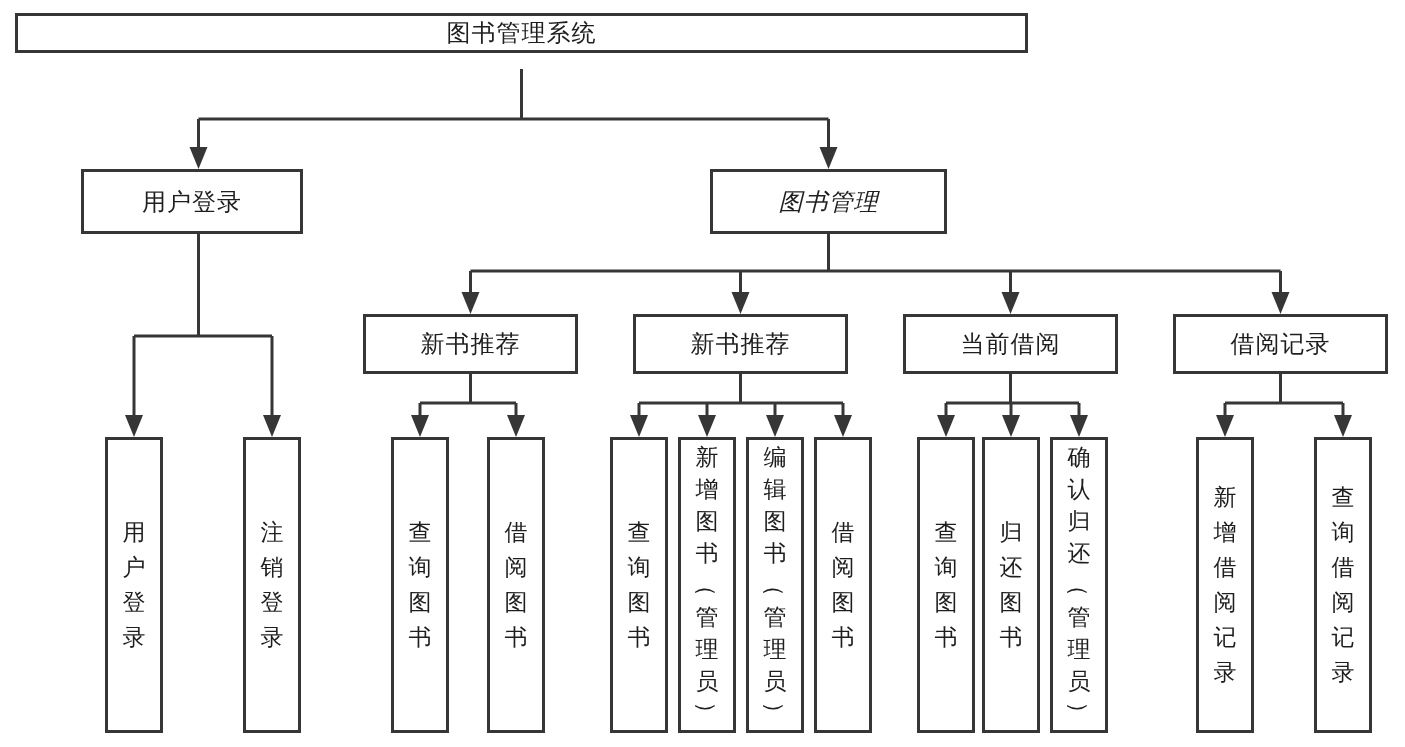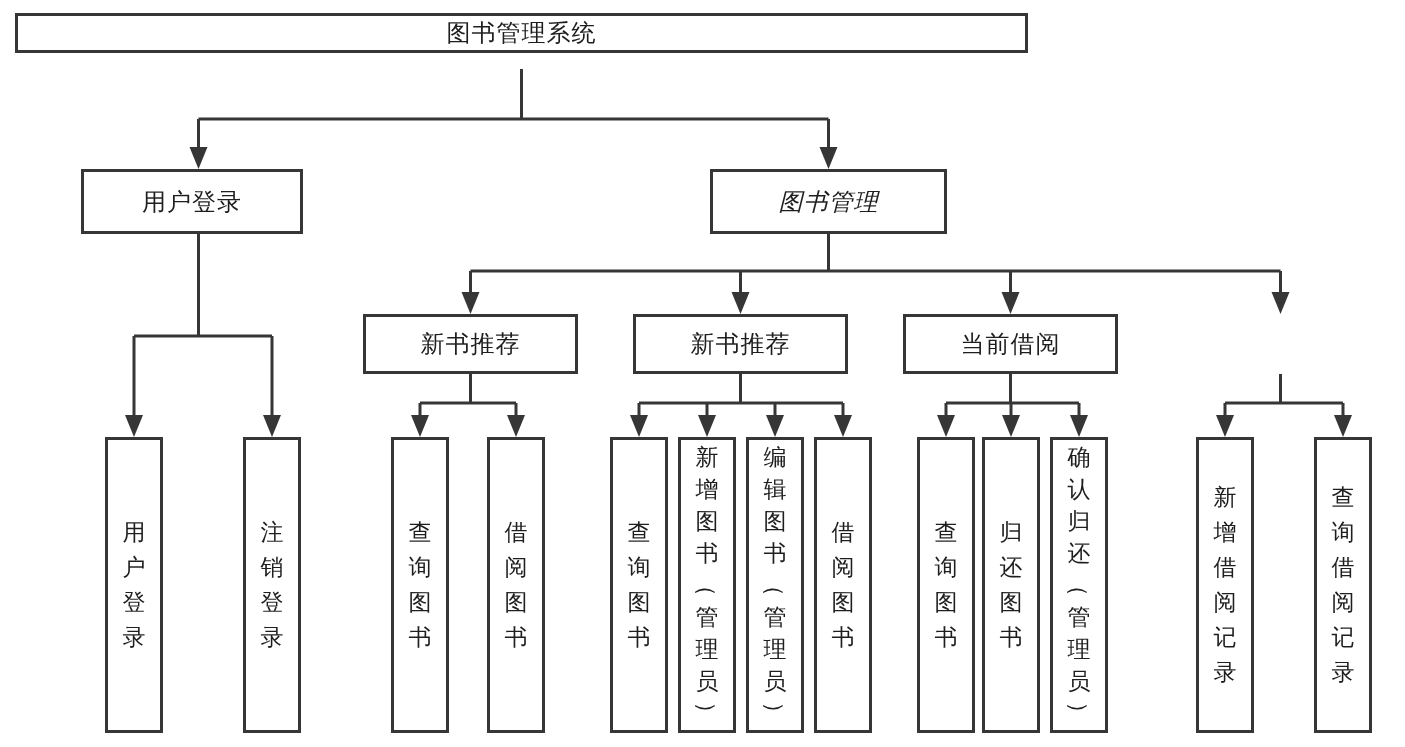--- a/index.html
+++ b/index.html
@@ -54,20 +54,21 @@
       <polygon points="1070,415 1088,415 1079,437" fill="#363636"></polygon>
       <polygon points="1216,415 1234,415 1225,437" fill="#363636"></polygon>
       <polygon points="1334,415 1352,415 1343,437" fill="#363636"></polygon>
     </svg>
 <div class="node" style="left: 15px; top: 13px; width: 1013px; height: 40px;">图书管理系统</div>
     <div class="node" style="left: 81px; top: 169px; width: 222px; height: 65px;">用户登录</div>
     <div class="node" style="left: 710px; top: 169px; width: 237px; height: 65px; font-style: italic;">图书管理</div>
     <div class="node" style="left: 363px; top: 314px; width: 215px; height: 60px;">新书推荐</div>
     <div class="node" style="left: 633px; top: 314px; width: 215px; height: 60px;">新书推荐</div>
     <div class="node" style="left: 903px; top: 314px; width: 215px; height: 60px; font-family: Liberation Mono, monospace;">当前借阅</div>
+    <div class="node" style="left: 1173px; top: 314px; width: 215px; height: 60px;">借阅记录</div>
     <div class="node v" style="left: 105px; top: 437px; width: 58px; height: 296px;">
       <span class="ch" style="line-height: 35px;">用</span>
       <span class="ch" style="line-height: 35px;">户</span>
       <span class="ch" style="line-height: 35px;">登</span>
       <span class="ch" style="line-height: 35px;">录</span>
     </div>
     <div class="node v" style="left: 243px; top: 437px; width: 58px; height: 296px;">
       <span class="ch" style="line-height: 35px;">注</span>
       <span class="ch" style="line-height: 35px;">销</span>
       <span class="ch" style="line-height: 35px;">登</span>

